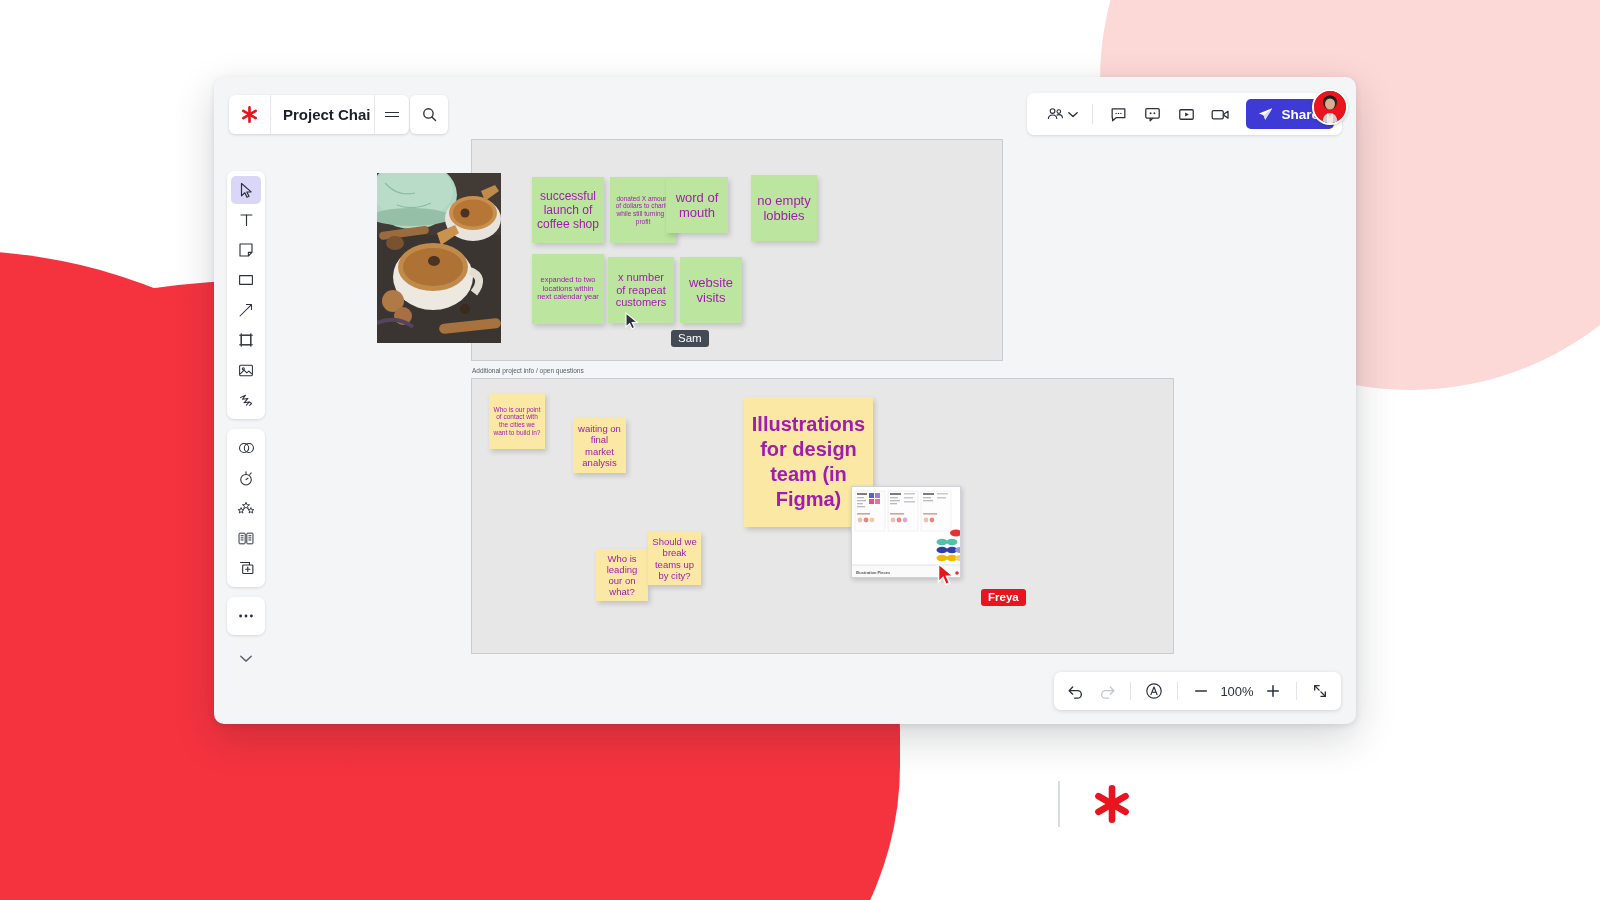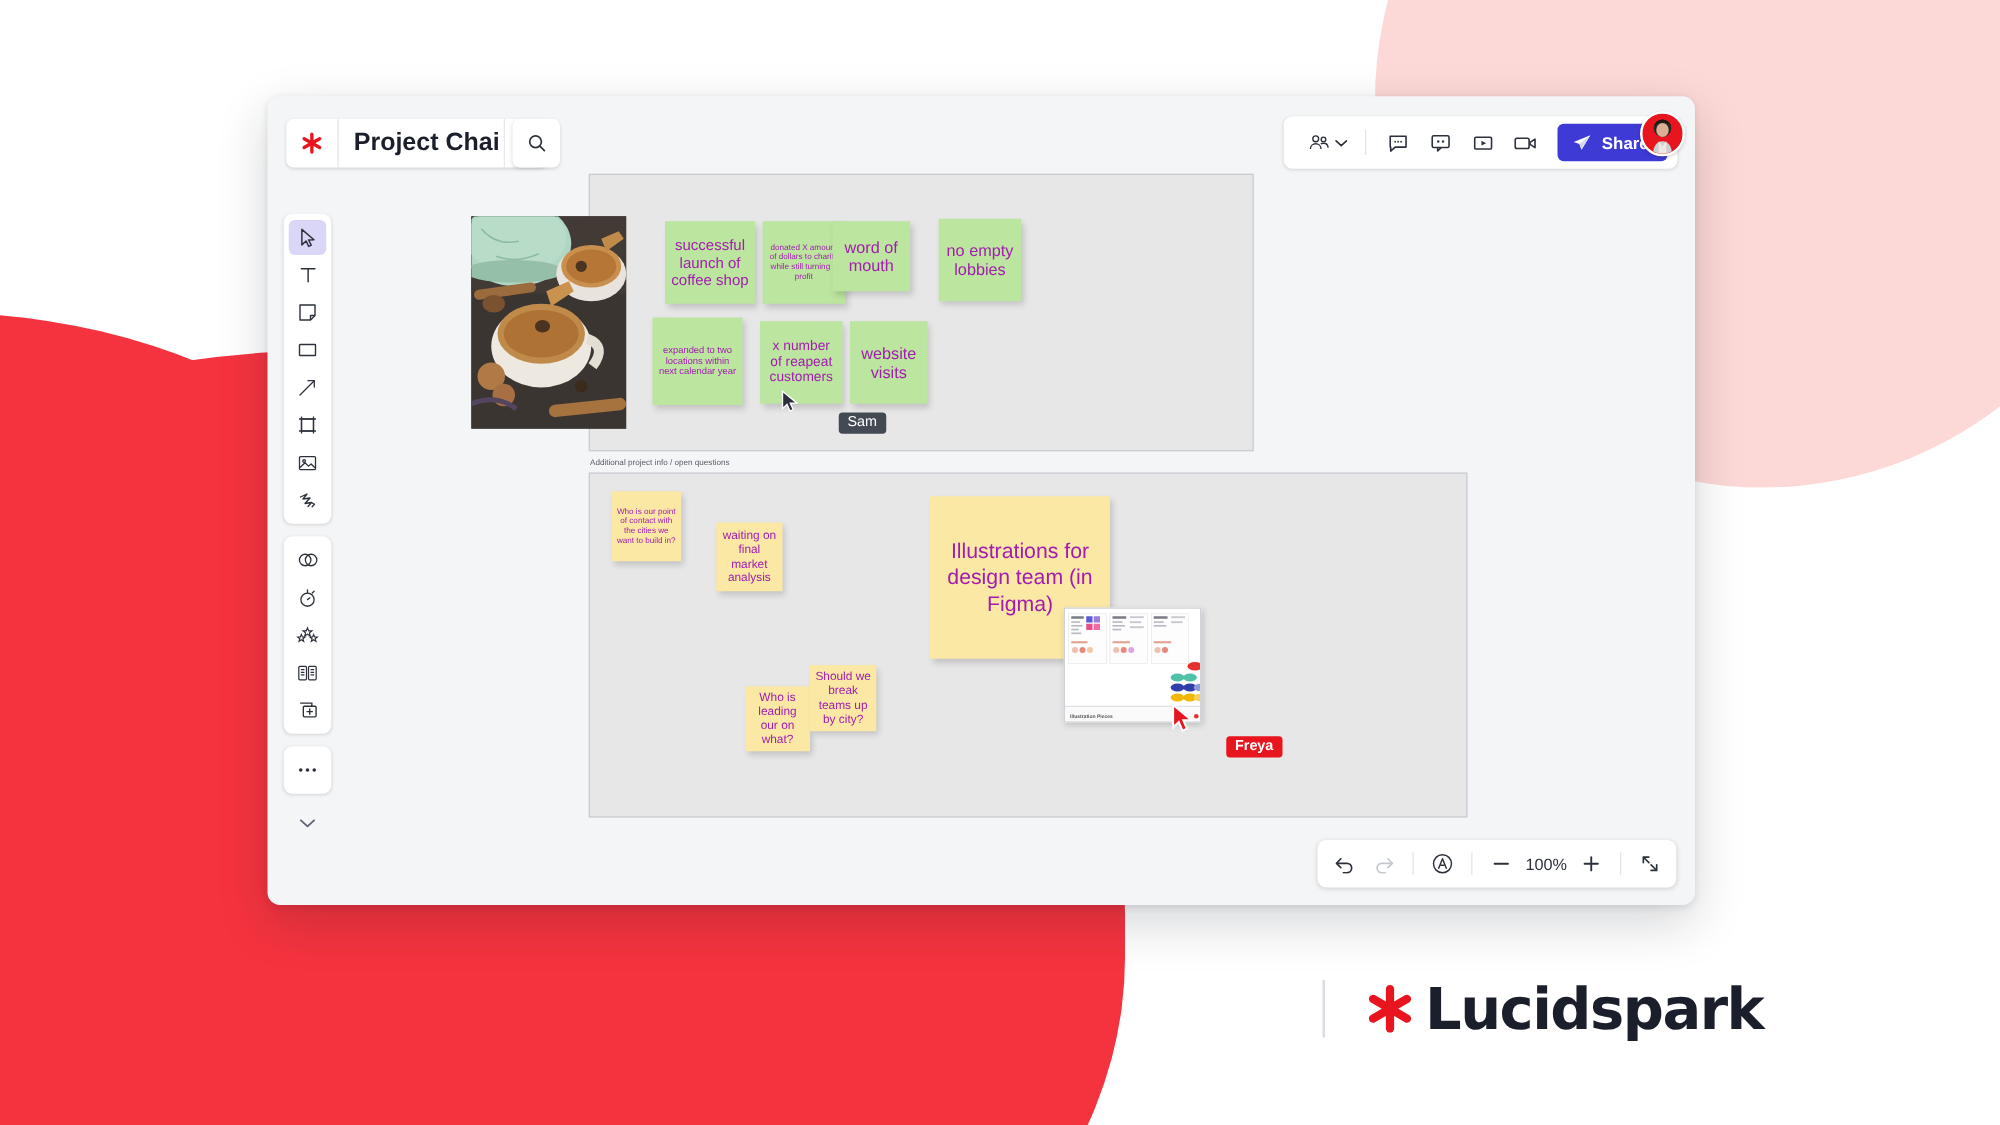--- a/index.html
+++ b/index.html
@@ -57,21 +57,21 @@
     box-shadow: 0 1px 3px rgba(0,0,0,.14);
   }
   .logo-cell {
     width: 42px; height: 39px;
     display: flex; align-items: center; justify-content: center;
     border-right: 1px solid #E6E8EC;
   }
   .ls-asterisk { display: block; }
   .doc-title {
     padding: 0 3px 0 12px;
-    font-size: 20px; font-weight: bold; color: #1A1F2B;
+    font-size: 15px; font-weight: bold; color: #1A1F2B;
     white-space: nowrap;
     border-right: 1px solid #E6E8EC;
     line-height: 39px;
   }
   .hamburger-cell {
     width: 34px; height: 39px;
     display: flex; align-items: center; justify-content: center;
   }
   .hamburger span {
     display: block; width: 14px; height: 1.6px;
@@ -527,21 +527,21 @@
     </div>
 
     <div class="note green" style="left:452px; top:100px; width:62px; height:56px; font-size:13px;">
       <span>word of mouth</span>
     </div>
 
     <div class="note green" style="left:537px; top:98px; width:66px; height:66px; font-size:13px;">
       <span>no empty lobbies</span>
     </div>
 
-    <div class="note green" style="left:308px; top:177px; width:72px; height:70px; font-size:7.5px; padding:5px;">
+    <div class="note green" style="left:318px; top:177px; width:72px; height:70px; font-size:7.5px; padding:5px;">
       <span>expanded to two locations within next calendar year</span>
     </div>
 
     <div class="note green" style="left:394px; top:180px; width:66px; height:66px; font-size:11px;">
       <span>x number of reapeat customers</span>
     </div>
 
     <div class="note green" style="left:466px; top:180px; width:62px; height:66px; font-size:13px;">
       <span>website visits</span>
     </div>
@@ -562,21 +562,21 @@
     </div>
 
     <div class="note yellow" style="left:382px; top:428px; width:52px; height:52px; font-size:9.5px;margin-top:44px;">
       <span>Who is leading our on what?</span>
     </div>
 
     <div class="note yellow" style="left:434px; top:455px; width:53px; height:53px; font-size:9.5px;justify-content:center;">
       <span>Should we break teams up by city?</span>
     </div>
 
-    <div class="note yellow" style="left:530px; top:320px; width:144px; height:130px; font-size:17px; line-height:1.25;">
+    <div class="note yellow" style="left:530px; top:320px; width:129px; height:130px; font-size:20px; line-height:1.25;font-weight:bold;">
       <span>Illustrations for design team (in Figma)</span>
     </div>
 
     <div class="figma-embed">
       <svg width="110" height="92" viewBox="0 0 110 92">
         <rect width="110" height="92" fill="#FAFAFA"></rect>
         <rect x="0" y="0" width="110" height="78" fill="#fff"></rect>
 
         <rect x="3" y="4" width="30" height="40" fill="#FDFDFD" stroke="#E4E4E6" stroke-width=".5"></rect>
         <rect x="5" y="6" width="10" height="2" fill="#7B7B88"></rect>
@@ -687,14 +687,13 @@
 
 <div class="footer-brand">
   <div class="brand-divider"></div>
   <svg width="44" height="48" viewBox="0 0 24 24" style="margin-right:6px;">
     <g stroke="#E8141E" stroke-width="3.6" stroke-linecap="round">
       <line x1="12" y1="3.4" x2="12" y2="20.6"></line>
       <line x1="4.6" y1="7.7" x2="19.4" y2="16.3"></line>
       <line x1="4.6" y1="16.3" x2="19.4" y2="7.7"></line>
     </g>
   </svg>
-  <div class="lucid-word">Lucidspark</div>
 </div>
 
 </body></html>

